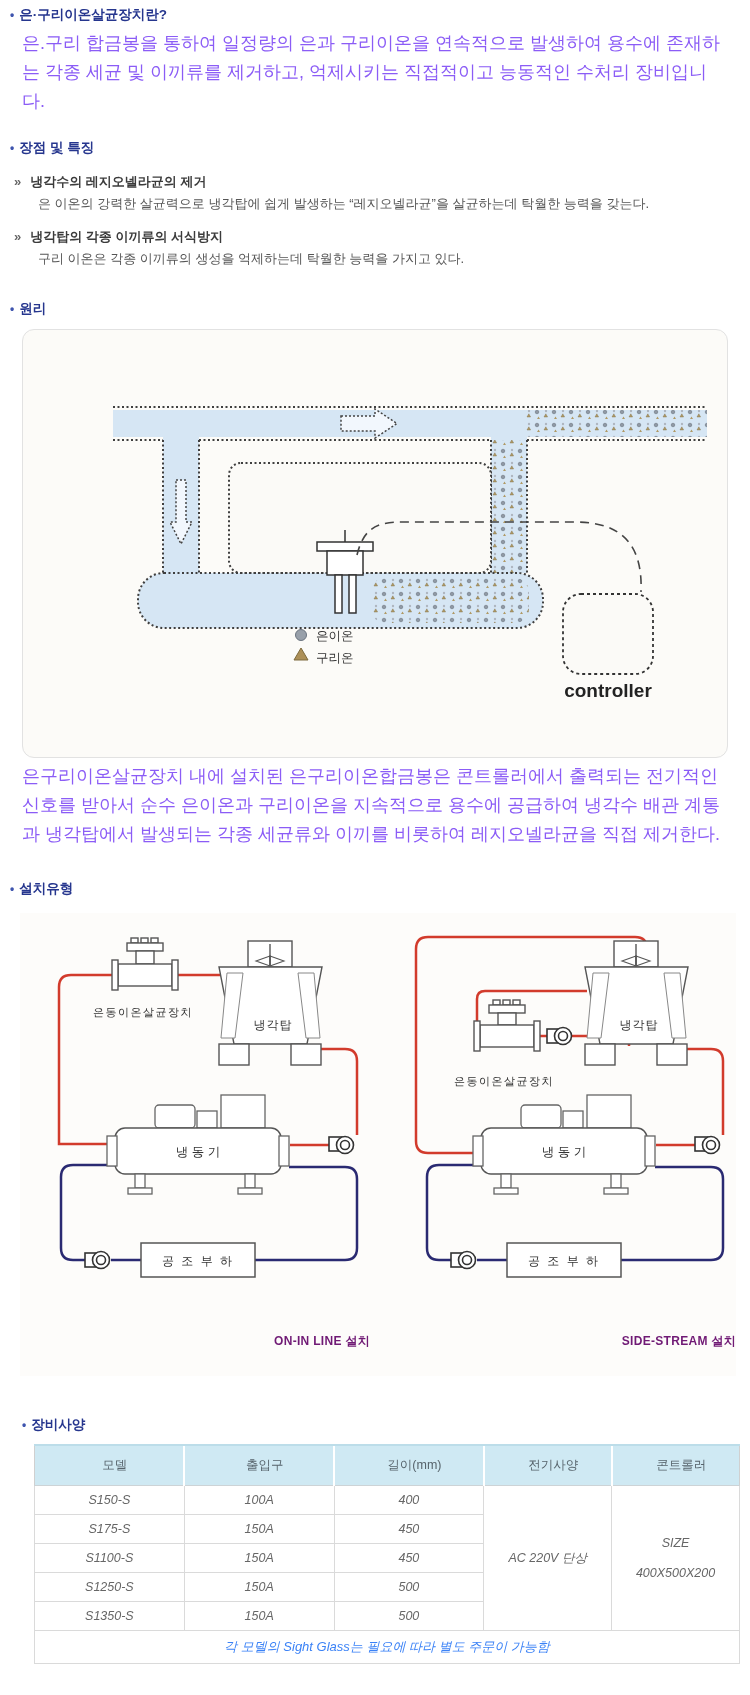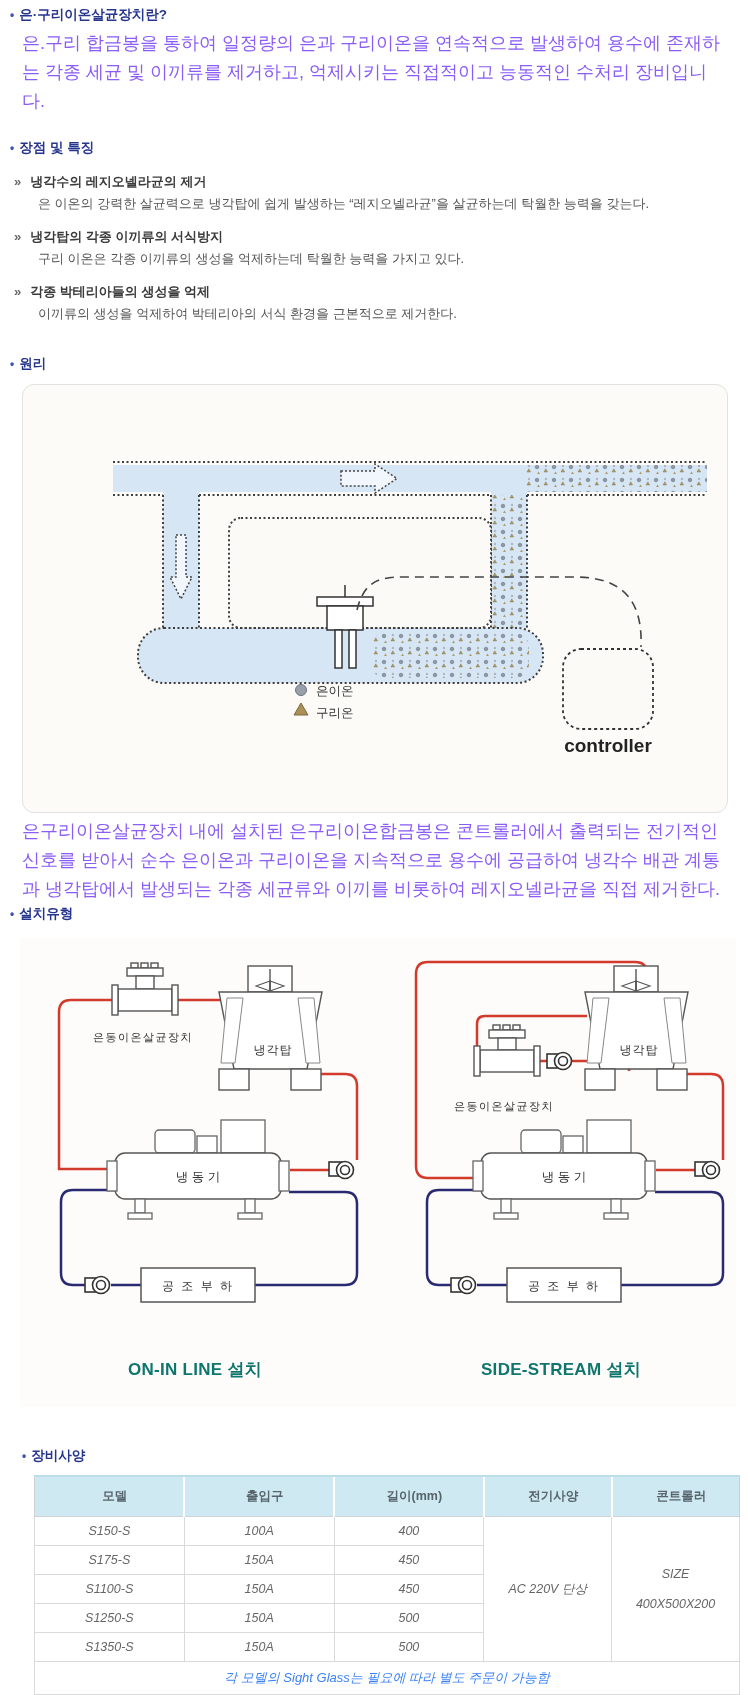--- a/index.html
+++ b/index.html
@@ -18,29 +18,29 @@
   .feat-d { margin:4px 0 0 24px; font-size:13px; color:#555; }
 
   .principle { margin-top:32px; }
   .principle-box { margin:10px 0 0 12px; width:704px; height:427px; border:1px solid #e2e2e2;
                    border-radius:12px; background:#fcfbf8; overflow:hidden; }
   .principle-box svg { display:block; }
   svg text { font-family:"Liberation Sans","DejaVu Sans",sans-serif; }
 
   .after-box { margin-top:14px; }
 
-  .install { }
+  .install { margin-top:30px; }
   .install-wrap { display:flex; justify-content:space-between; width:716px; margin:14px 0 0 10px; background:#fdfcfa; }
   .install-col { width:350px; text-align:center; }
-  .caption { font-weight:bold; color:#0f766e; font-size:17px; margin:14px 0 26px 0; letter-spacing:0.3px; }
+  .caption { font-weight:bold; color:#701a75; font-size:12px; margin:14px 0 26px 0; letter-spacing:0.3px;text-align:right; }
 
   .specs-sec { margin-top:40px;margin-left:12px; }
   table.specs { border-collapse:collapse; margin:10px 0 0 12px; width:706px; font-size:12.5px;
                 color:#666; border:1px solid #d0d0d0; }
-  .specs th { background:#cfe9f3; color:#57646c; font-weight:bold; height:37px;
+  .specs th { background:#cfe9f3; color:#57646c; font-weight:normal; height:37px;
               border-top:2px solid #bcdde9; border-bottom:1px solid #cdd3d6; border-left:2px solid #ffffff;padding-left:12px; }
   .specs th:first-child { border-left:none; }
   .specs td { border:1px solid #dadada; text-align:center; height:26px; background:#fff;font-style:italic; }
   .specs tr.foot td { height:30px; font-size:13px; color:#3b82f6; }
   .sz2 { margin-top:16px; }
 
   .apps { margin-top:30px; }
 </style>
 </head>
 <body>
@@ -58,24 +58,20 @@
     <div class="sec-h">
       <span class="blt">•</span><span>장점 및 특징</span>
     </div>
     <div class="feat">
       <div class="feat-t"><span class="mk">»</span><span>냉각수의 레지오넬라균의 제거</span></div>
       <div class="feat-d">은 이온의 강력한 살균력으로 냉각탑에 쉽게 발생하는 “레지오넬라균”을 살균하는데 탁월한 능력을 갖는다.</div>
     </div>
     <div class="feat">
       <div class="feat-t"><span class="mk">»</span><span>냉각탑의 각종 이끼류의 서식방지</span></div>
       <div class="feat-d">구리 이온은 각종 이끼류의 생성을 억제하는데 탁월한 능력을 가지고 있다.</div>
-    </div>
-    <div class="feat">
-      <div class="feat-t"><span class="mk">»</span><span>각종 박테리아들의 생성을 억제</span></div>
-      <div class="feat-d">이끼류의 생성을 억제하여 박테리아의 서식 환경을 근본적으로 제거한다.</div>
     </div>
   </div>
 
   <div class="principle">
     <div class="sec-h">
       <span class="blt">•</span><span>원리</span>
     </div>
 
     <div class="principle-box">
       <svg width="704" height="427" viewBox="0 0 704 427">

